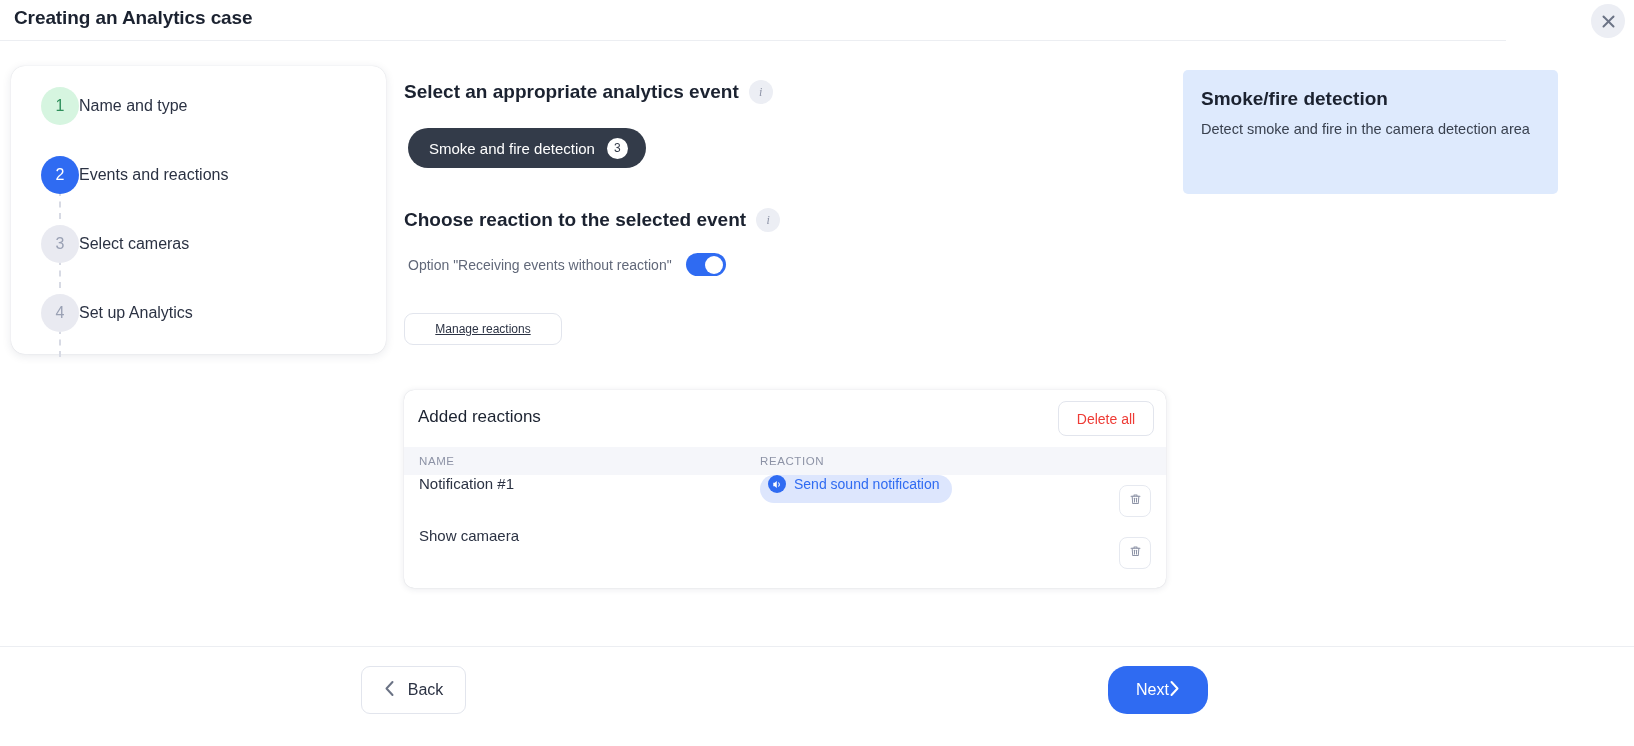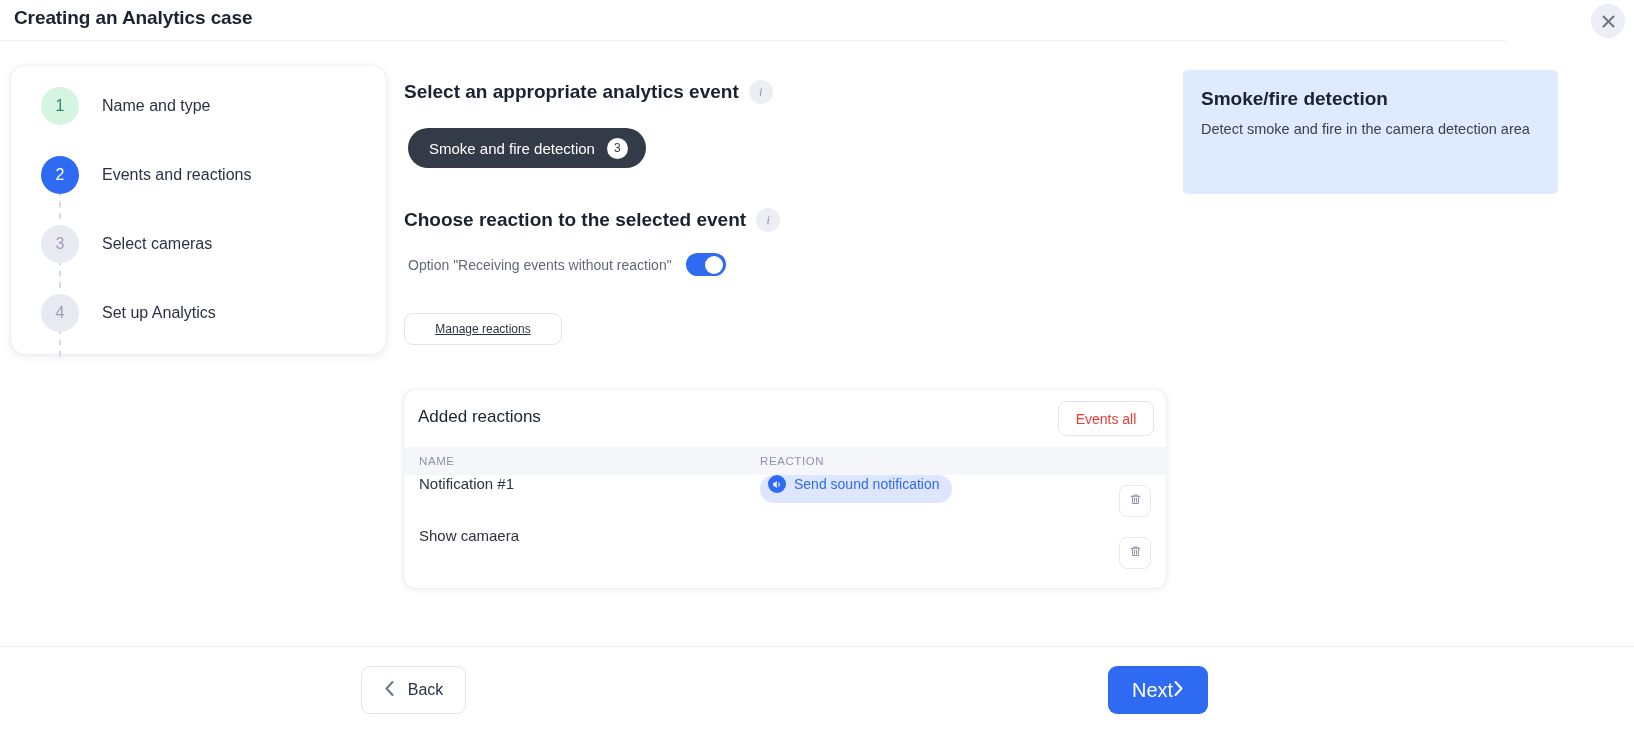--- a/index.html
+++ b/index.html
@@ -37,21 +37,21 @@
     width: 375px; height: 288px;
     background: #ffffff; border-radius: 14px;
     box-shadow: 0 2px 10px rgba(25,35,70,0.10), 0 0 1px rgba(25,35,70,0.18);
   }
   .step { position: absolute; left: 30px; display: flex; align-items: center; }
   .step-circle {
     width: 38px; height: 38px; border-radius: 50%;
     display: flex; align-items: center; justify-content: center;
     font-size: 16px; font-weight: normal; flex: none;
   }
-  .step-label { margin-left: 23px; font-size: 16px; color: #2b3243; white-space: nowrap; }
+  .step-label { font-size: 16px; color: #2b3243; white-space: nowrap; }
   .step-done .step-circle  { background: #d6f5e0; color: #2f8f5b; }
   .step-active .step-circle{ background: #2f6bf2; color: #ffffff; }
   .step-todo .step-circle  { background: #e9eaf1; color: #9aa1b4; }
   .step-active .step-label { color: #2b3243; }
   .step-connector {
     position: absolute; left: 48px; width: 0; height: 29px;
     border-left: 2px dashed #d7dae4;
   }
 
   
@@ -174,23 +174,23 @@
     position: absolute; left: 361px; top: 19px;
     width: 105px; height: 48px;
     background: #ffffff; border: 1px solid #e2e5ed; border-radius: 9px;
     display: flex; align-items: center; justify-content: center; gap: 13px;
     font-size: 16px; color: #2b3243; cursor: pointer;
     font-family: "Liberation Sans", sans-serif;
   }
   .next-btn {
     position: absolute; left: 1108px; top: 19px;
     width: 100px; height: 48px;
-    background: #2f6bf2; border: none; border-radius: 9px;
+    background: #2f6bf2; border: none; border-radius: 19px;
     display: flex; align-items: center; justify-content: center; gap: 0;
-    font-size: 20px; color: #ffffff; cursor: pointer;
+    font-size: 16px; color: #ffffff; cursor: pointer;
     font-family: "Liberation Sans", sans-serif;
   }
 </style>
 </head>
 <body>
 
 <div class="page">
 
   <div class="header">
     <div class="header-title">Creating an Analytics case</div>
@@ -247,21 +247,21 @@
     <button class="switch">
       <span class="knob"></span>
     </button>
   </div>
 
   <button class="manage-btn">Manage reactions</button>
 
   <div class="reactions-card">
     <div class="rc-head">
       <div class="rc-title">Added reactions</div>
-      <button class="delete-all-btn">Events all</button>
+      <button class="delete-all-btn">Delete all</button>
     </div>
 
     <div class="rc-colhead">
       <div class="c-name">NAME</div>
       <div class="c-reaction">REACTION</div>
     </div>
 
     <div class="rc-row">
       <div class="c-name">Notification #1</div>
       <div class="c-reaction">

